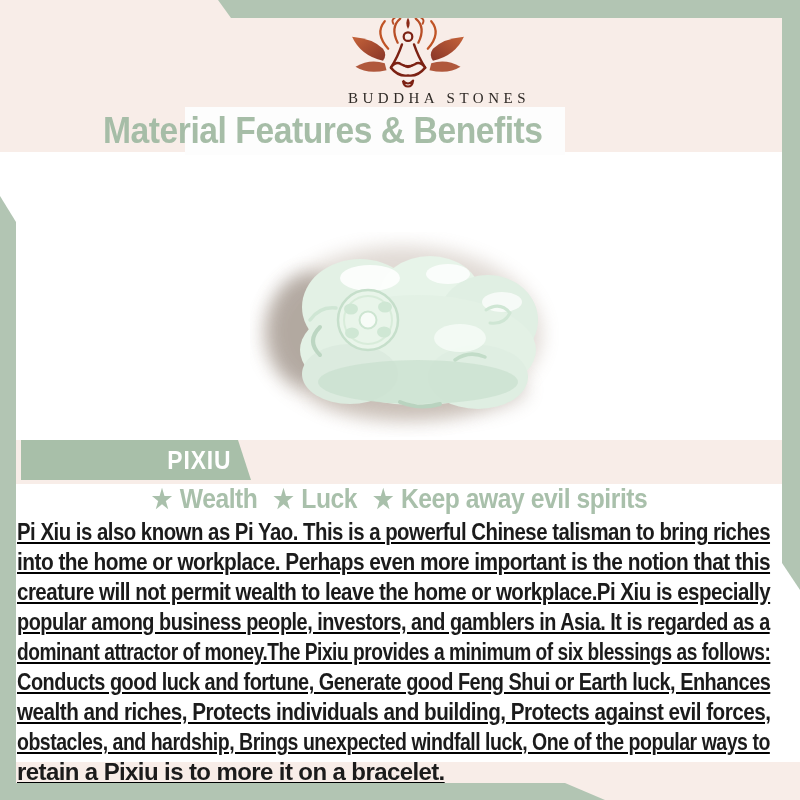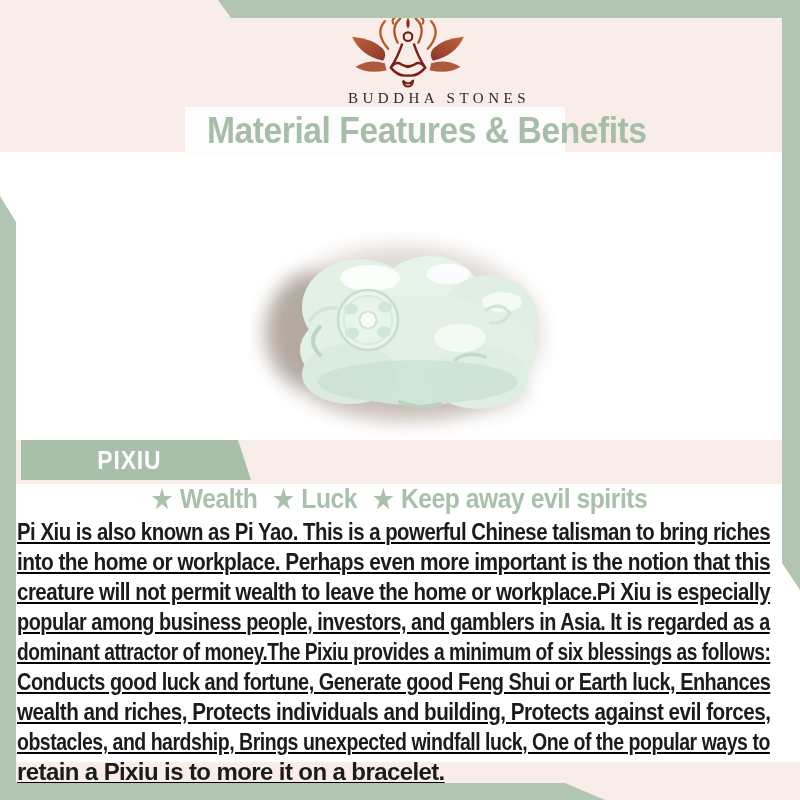--- a/index.html
+++ b/index.html
@@ -23,30 +23,30 @@
               clip-path:polygon(0 0,calc(100% - 40px) 0,100% 100%,0 100%);}
 
   
   .logo{position:absolute;left:343px;top:16px;width:130px;height:74px;}
   .brand{position:absolute;left:0;top:90px;width:800px;text-align:center;
          font-family:"Liberation Serif",serif;font-size:15px;letter-spacing:4.5px;
          color:#2f2a26;margin-left:39px;}
 
   
   .title-panel{position:absolute;left:185px;top:107px;width:380px;height:48px;background:#fdfdfd;
-         display:flex;align-items:center;justify-content:flex-start;}
+         display:flex;align-items:center;justify-content:flex-end;}
   .title{font-size:37px;font-weight:bold;color:#a6bda7;letter-spacing:-0.5px;}
 
   
   .jade{position:absolute;left:250px;top:232px;width:310px;height:205px;}
 
   
   .banner{position:absolute;left:21px;top:440px;width:230px;height:40px;background:#a8bfa9;
          clip-path:polygon(0 0,calc(100% - 13px) 0,100% 100%,0 100%);
-         display:flex;align-items:center;justify-content:center;}
+         display:flex;align-items:center;justify-content:flex-end;}
   .banner-label{color:#ffffff;font-size:26px;font-weight:bold;letter-spacing:1px;
          padding-right:16px;}
 
   
   .stars-row{position:absolute;left:0;top:483px;width:800px;height:32px;
          display:flex;align-items:center;justify-content:center;}
   .stars-inner{display:flex;align-items:center;gap:18px;
          color:#a9c0ab;font-weight:bold;font-size:28px;letter-spacing:-0.5px;}
   .star-item{display:flex;align-items:center;gap:9px;}
   .star-glyph{font-size:26px;line-height:1;}

